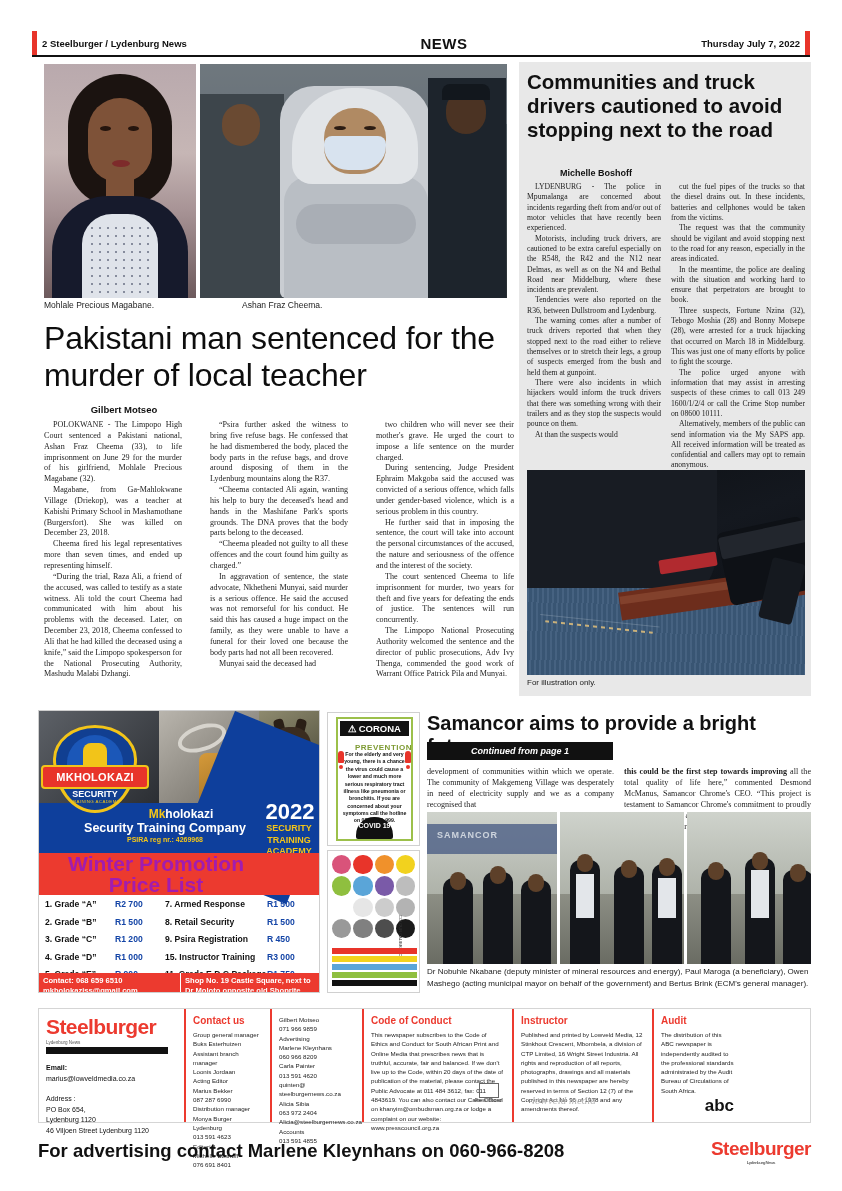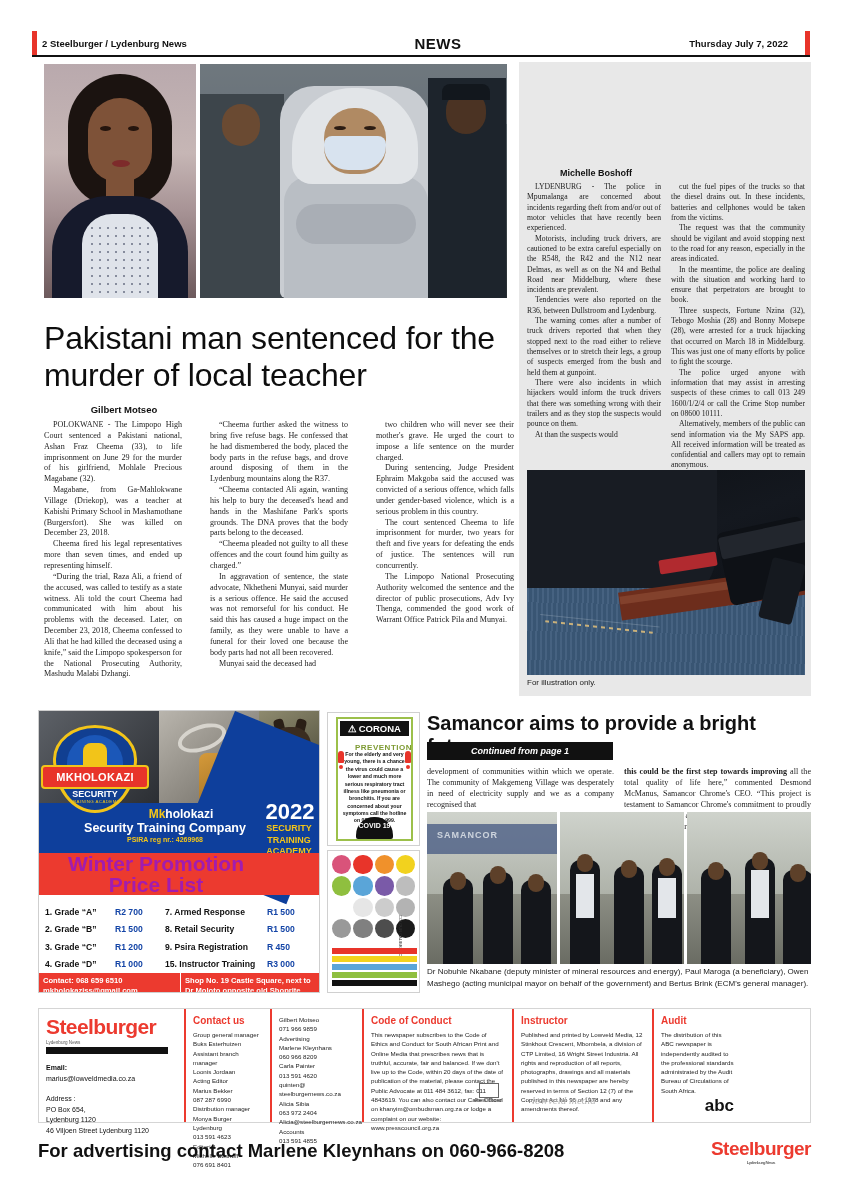--- a/index.html
+++ b/index.html
@@ -15,21 +15,21 @@
   
   .topbar {
     position:absolute; left:32px; top:30px; width:778px; height:26px;
     display:flex; align-items:center;
   }
   .tb-rule { position:absolute; left:32px; top:55px; width:778px; height:2px; background:#111; }
   .tb-tick-l { width:5px; height:24px; background:#e8342a; flex:0 0 5px; }
   .tb-tick-r { width:5px; height:24px; background:#e8342a; flex:0 0 5px; }
   .tb-left { font-family:"Liberation Sans", sans-serif; font-weight:bold; font-size:9.5px; color:#111; padding-left:5px; }
   .tb-center { flex:1; text-align:center; font-family:"Liberation Sans", sans-serif; font-weight:bold; font-size:15px; letter-spacing:.5px; color:#111; }
-  .tb-right { font-family:"Liberation Sans", sans-serif; font-weight:bold; font-size:9.5px; color:#111; padding-right:17px; }
+  .tb-right { font-family:"Liberation Sans", sans-serif; font-weight:bold; font-size:9.5px; color:#111; padding-right:5px; }
 
   
   .photo-row { position:absolute; left:44px; top:64px; width:463px; height:234px; display:flex; gap:4px; }
   .ph { position:relative; overflow:hidden; background:#2b2f36; }
   .ph1 { width:152px; }
   .ph2 { width:307px; }
 
   
   .p1-bg { position:absolute; inset:0; background:
       linear-gradient(180deg,#b9a9ad 0%,#c6b6b5 38%,#a89496 62%,#6d5a5c 100%); }
@@ -141,21 +141,21 @@
   .ad-psira { position:absolute; left:28px; top:125px; width:196px; text-align:center;
       font-family:"Liberation Sans", sans-serif; font-weight:bold; font-size:7px; color:#f2c419; }
   .ad-2022 { position:absolute; left:220px; top:88px; width:62px; text-align:center;
       font-family:"Liberation Sans", sans-serif; font-weight:bold; font-size:22px; color:#fff; }
   .ad-st { position:absolute; left:216px; top:112px; width:68px; text-align:center;
       font-family:"Liberation Sans", sans-serif; font-weight:bold; font-size:9px; color:#f2c419; line-height:1.28; }
   .ad-red { position:absolute; left:0; top:142px; width:282px; height:42px; background:#ec3a2f; }
   .ad-wp { position:absolute; left:6px; top:143px; width:222px; text-align:center;
       font-family:"Liberation Sans", sans-serif; font-weight:bold; font-size:21px; color:#a21caf; line-height:.98; }
   .ad-list { position:absolute; left:6px; top:188px; width:272px; }
-  .ad-row { display:flex; align-items:flex-end; height:17.5px; font-family:"Liberation Sans", sans-serif; font-weight:bold; font-size:8.6px; color:#111; }
+  .ad-row { display:flex; align-items:flex-start; height:17.5px; font-family:"Liberation Sans", sans-serif; font-weight:bold; font-size:8.6px; color:#111; }
   .ad-row .n1 { width:70px; }
   .ad-row .v1 { width:50px; color:#1344a6; }
   .ad-row .n2 { width:102px; }
   .ad-row .v2 { width:48px; color:#1344a6; }
   .ad-foot { position:absolute; left:0; top:262px; width:282px; height:21px; background:#ec3a2f; display:flex; }
   .ad-foot div { font-family:"Liberation Sans", sans-serif; font-weight:bold; font-size:7.6px; color:#fff; line-height:1.35; padding:3px 4px; }
   .ad-f1 { width:142px; border-right:1.5px solid #fff; }
   .ad-f2 { width:140px; }
 
   
@@ -273,47 +273,53 @@
       <div class="p2-hood"></div>
         <div class="p2-face"></div>
         <div class="p2-eyeA"></div>
         <div class="p2-eyeB"></div>
       <div class="p2-mask"></div>
       <div class="p2-officer"></div>
         <div class="p2-offhead"></div>
         <div class="p2-offcap"></div>
     </div>
   </div>
+  <div class="caps">
+    <div class="cap cap1">Mohlale Precious Magabane.</div>
+    <div class="cap cap2">Ashan Fraz Cheema.</div>
+  </div>
 
   <h1 class="big-head">Pakistani man sentenced for the murder of local teacher</h1>
   <div class="byline1">Gilbert Motseo</div>
 
   <div class="cols3">
     <div class="col" id="mc1">
         <p>POLOKWANE - The Limpopo High Court sentenced a Pakistani national, Ashan Fraz Cheema (33), to life imprisonment on June 29 for the murder of his girlfriend, Mohlale Precious Magabane (32).</p>
         <p>Magabane, from Ga-Mahlokwane Village (Driekop), was a teacher at Kabishi Primary School in Mashamothane (Burgersfort). She was killed on December 23, 2018.</p>
         <p>Cheema fired his legal representatives more than seven times, and ended up representing himself.</p>
         <p>“During the trial, Raza Ali, a friend of the accused, was called to testify as a state witness. Ali told the court Cheema had communicated with him about his problems with the deceased. Later, on December 23, 2018, Cheema confessed to Ali that he had killed the deceased using a knife,” said the Limpopo spokesperson for the National Prosecuting Authority, Mashudu Malabi Dzhangi.</p>
       </div>
     <div class="col" id="mc2">
-        <p>“Cheema further asked the witness to bring five refuse bags. He confessed that he had dismembered the body, placed the body parts in the refuse bags, and drove around disposing of them in the Lydenburg mountains along the R37.</p>
+        <p>“Psira further asked the witness to bring five refuse bags. He confessed that he had dismembered the body, placed the body parts in the refuse bags, and drove around disposing of them in the Lydenburg mountains along the R37.</p>
         <p>“Cheema contacted Ali again, wanting his help to bury the deceased's head and hands in the Mashifane Park's sports grounds. The DNA proves that the body parts belong to the deceased.</p>
         <p>“Cheema pleaded not guilty to all these offences and the court found him guilty as charged.”</p>
         <p>In aggravation of sentence, the state advocate, Nkhetheni Munyai, said murder is a serious offence. He said the accused was not remorseful for his conduct. He said this has caused a huge impact on the family, as they were unable to have a funeral for their loved one because the body parts had not all been recovered.</p>
         <p>Munyai said the deceased had</p>
       </div>
     <div class="col" id="mc3">
         <p>two children who will never see their mother's grave. He urged the court to impose a life sentence on the murder charged.</p>
         <p>During sentencing, Judge President Ephraim Makgoba said the accused was convicted of a serious offence, which falls under gender-based violence, which is a serious problem in this country.</p>
+        <p>He further said that in imposing the sentence, the court will take into account the personal circumstances of the accused, the nature and seriousness of the offence and the interest of the society.</p>
         <p>The court sentenced Cheema to life imprisonment for murder, two years for theft and five years for defeating the ends of justice. The sentences will run concurrently.</p>
         <p>The Limpopo National Prosecuting Authority welcomed the sentence and the director of public prosecutions, Adv Ivy Thenga, commended the good work of Warrant Office Patrick Pila and Munyai.</p>
       </div>
   </div>
 
   <div class="rblock"></div>
+  <h2 class="rhead">Communities and truck drivers cautioned to avoid stopping next to the road</h2>
   <div class="rbyline">Michelle Boshoff</div>
   <div class="rcols">
     <div class="rcol" id="rc1">
         <p>LYDENBURG - The police in Mpumalanga are concerned about incidents regarding theft from and/or out of motor vehicles that have recently been experienced.</p>
         <p>Motorists, including truck drivers, are cautioned to be extra careful especially on the R548, the R42 and the N12 near Delmas, as well as on the N4 and Bethal Road near Middelburg, where these incidents are prevalent.</p>
         <p>Tendencies were also reported on the R36, between Dullstroom and Lydenburg.</p>
         <p>The warning comes after a number of truck drivers reported that when they stopped next to the road either to relieve themselves or to stretch their legs, a group of suspects emerged from the bush and held them at gunpoint.</p>
         <p>There were also incidents in which hijackers would inform the truck drivers that there was something wrong with their trailers and as they stop the suspects would pounce on them.</p>
         <p>At than the suspects would</p>
       </div>

